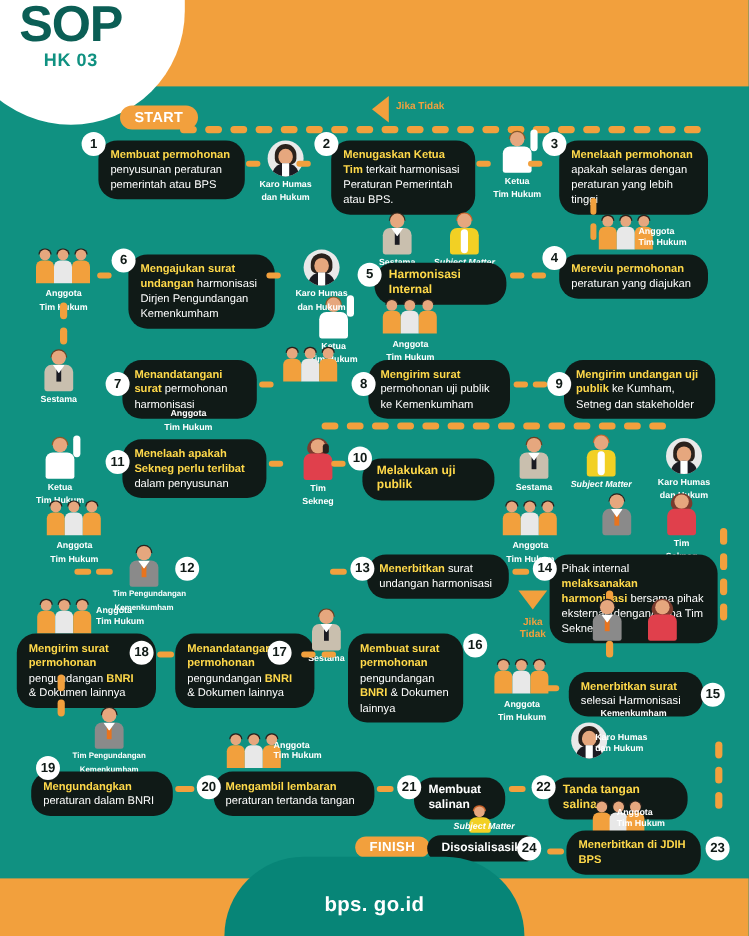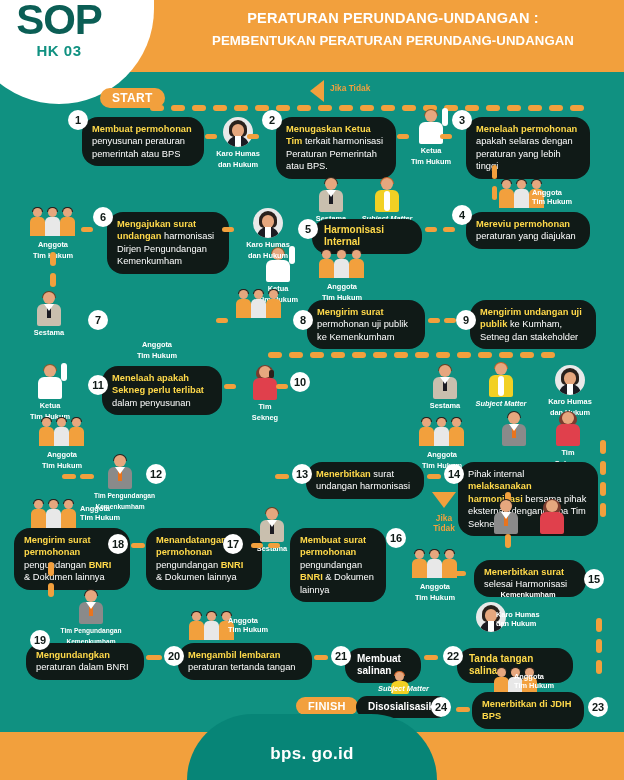--- a/index.html
+++ b/index.html
@@ -144,24 +144,20 @@
   .g3 .m .b{ position:absolute; left:0; top:9px; width:15px; height:19px; border-radius:5px 5px 0 0; }
 
   .blob{ position:absolute; border-radius:4px; }
 </style>
 </head>
 <body>
 
 <div id="stage">
 
   <div class="header-bar"></div>
-  <div class="header-text">
-    <div class="header-line1">PERATURAN PERUNDANG-UNDANGAN :</div>
-    <div class="header-line2">PEMBENTUKAN PERATURAN PERUNDANG-UNDANGAN</div>
-  </div>
   <div class="logo-circle">
     <div class="logo-inner">
       <div class="logo-sop">SOP</div>
       <div class="logo-hk">HK 03</div>
     </div>
   </div>
 
   <div class="tri-left" style="left:310px; top:80px;"></div>
   <div class="cond" style="left:330px; top:83px; width:70px; text-align:left;">Jika Tidak</div>
   <div class="dashrow" style="left:150px; top:105px; width:470px;">
@@ -369,20 +365,23 @@
     <div class="p">
       <div class="hair" style="background:#6B3F22;"></div>
         <div class="head"></div>
       <div class="torso" style="background:#C9BFAE;"></div>
       <div class="tie" style="background:#1B1B22;"></div>
         <div class="collar"></div>
     </div>
     <div class="cap">Sestama</div>
   </div>
   <div class="num" style="left:88px; top:310px;">7</div>
+  <div class="node" style="left:102px; top:300px; width:112px;">
+    <b>Menandatangani surat</b><span> permohonan harmonisasi</span>
+  </div>
   <div class="actor" style="left:122px; top:338px; width:70px;">
     <div class="cap">Anggota</div>
     <div class="cap">Tim Hukum</div>
   </div>
 
   <div class="actor" style="left:228px; top:290px; width:62px;">
     <div class="g3">
       <div class="m" style="left:0;">
           <div class="hr"></div>
           <div class="h"></div>
@@ -454,20 +453,23 @@
       <div class="blob" style="left:17px; top:4px; width:5px; height:8px; background:#2A211C; border-radius:2px;"></div>
     </div>
     <div class="cap">Tim</div>
     <div class="cap">Sekneg</div>
   </div>
 
   <div class="dash-h" style="left:224px; top:384px; width:12px;"></div>
   <div class="dash-h" style="left:276px; top:384px; width:12px;"></div>
 
   <div class="num" style="left:290px; top:372px;">10</div>
+  <div class="node one-line" style="left:302px; top:382px; width:110px;">
+    <span>Melakukan uji publik</span>
+  </div>
 
   <div class="actor" style="left:420px; top:365px; width:50px;">
     <div class="p">
       <div class="hair" style="background:#6B3F22;"></div>
         <div class="head"></div>
       <div class="torso" style="background:#C9BFAE;"></div>
       <div class="tie" style="background:#1B1B22;"></div>
         <div class="collar"></div>
     </div>
     <div class="cap">Sestama</div>

